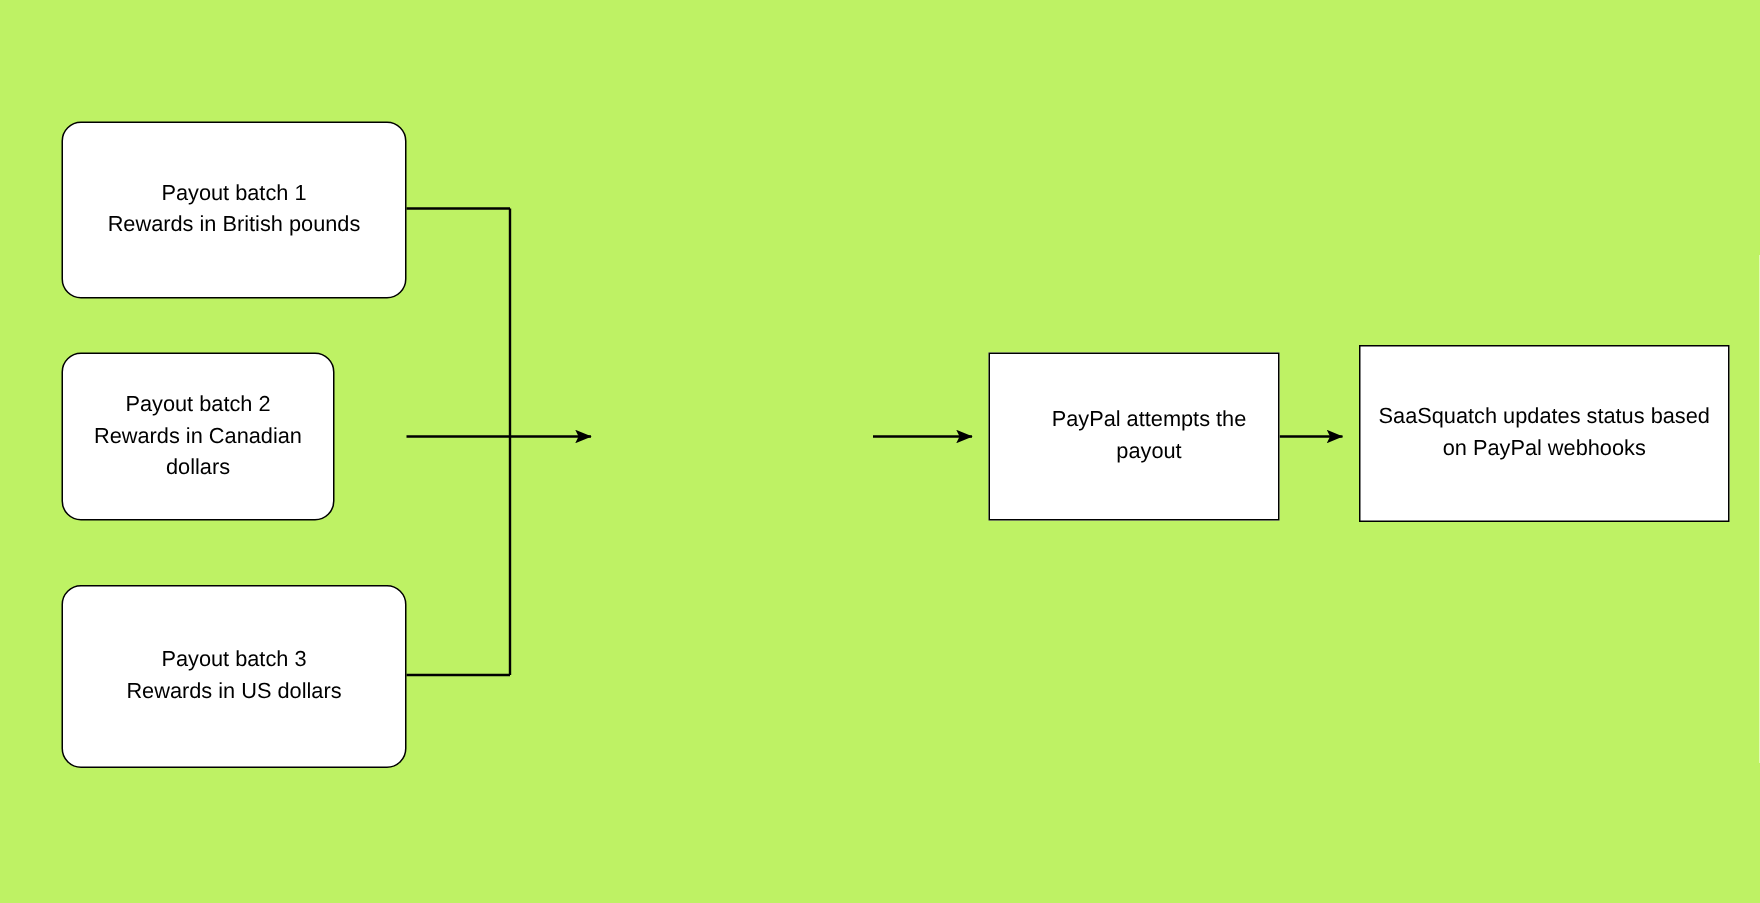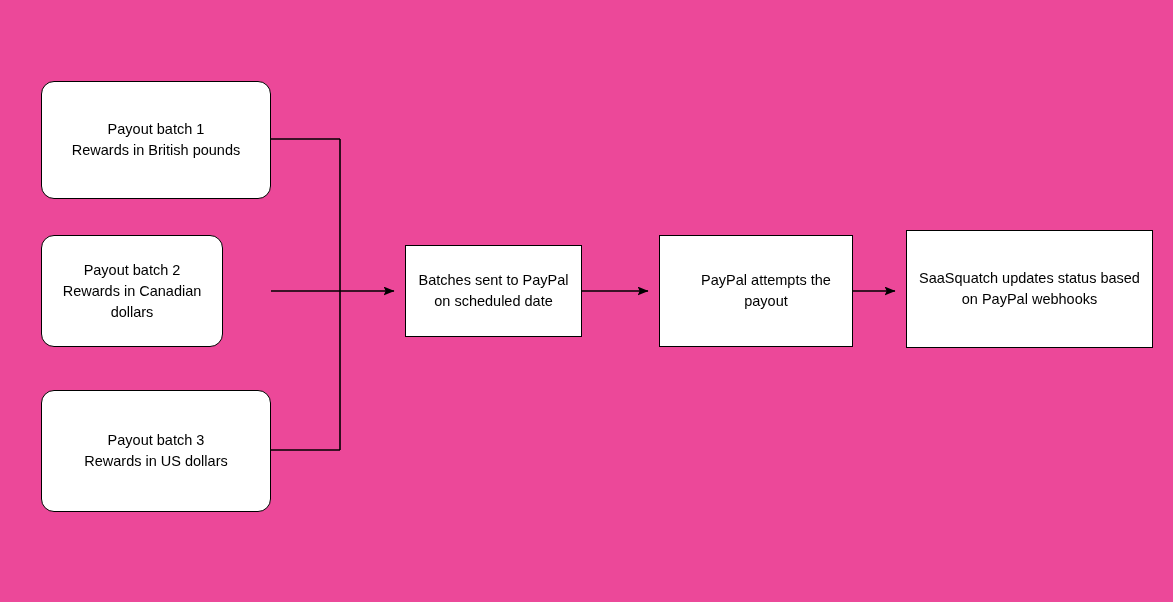--- a/index.html
+++ b/index.html
@@ -8,21 +8,21 @@
     padding: 0;
     background: #ffffff;
   }
   body {
     font-family: "Liberation Sans", sans-serif;
   }
   #canvas {
     position: relative;
     width: 1173px;
     height: 602px;
-    background: #ec4899;
+    background: #bef264;
     overflow: hidden;
   }
   .flow-svg {
     position: absolute;
     top: 0;
     left: 0;
     width: 1173px;
     height: 602px;
   }
   .node {
@@ -91,23 +91,20 @@
   <div class="node rounded" id="node-batch-2">
     <span class="node-text">Payout batch 2
 Rewards in Canadian dollars</span>
   </div>
 
   <div class="node rounded" id="node-batch-3">
     <span class="node-text">Payout batch 3
 Rewards in US dollars</span>
   </div>
 
-  <div class="node" id="node-batches-sent">
-    <span class="node-text">Batches sent to PayPal on scheduled date</span>
-  </div>
 
   <div class="node" id="node-paypal-attempts">
     <span class="node-text">PayPal attempts the payout</span>
   </div>
 
   <div class="node" id="node-saasquatch-updates">
     <span class="node-text">SaaSquatch updates status based on PayPal webhooks</span>
   </div>
 
 </div>

